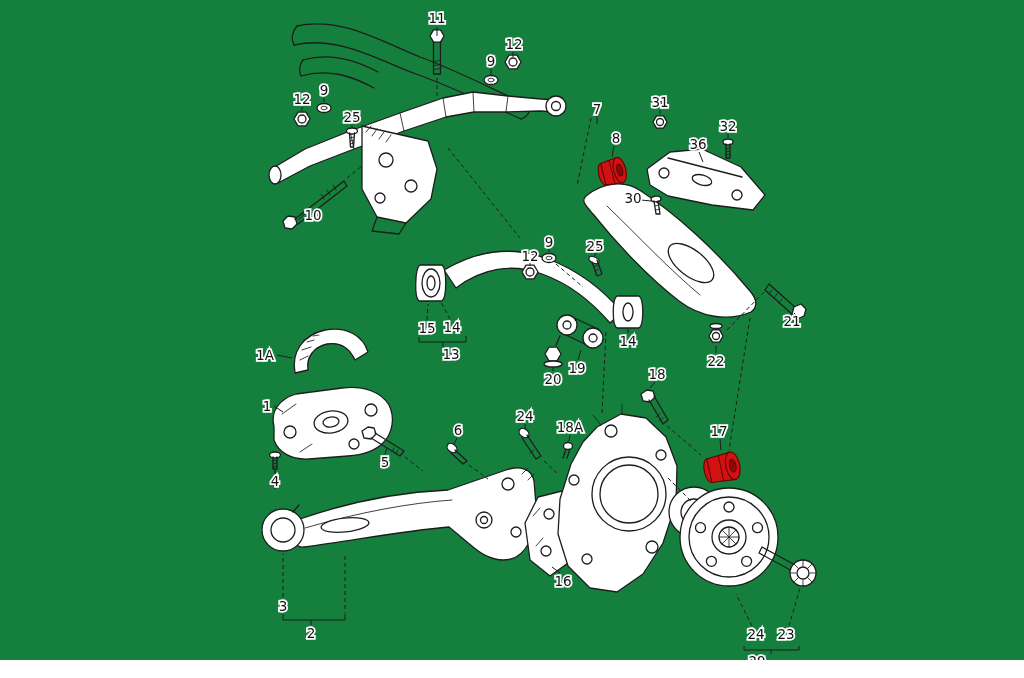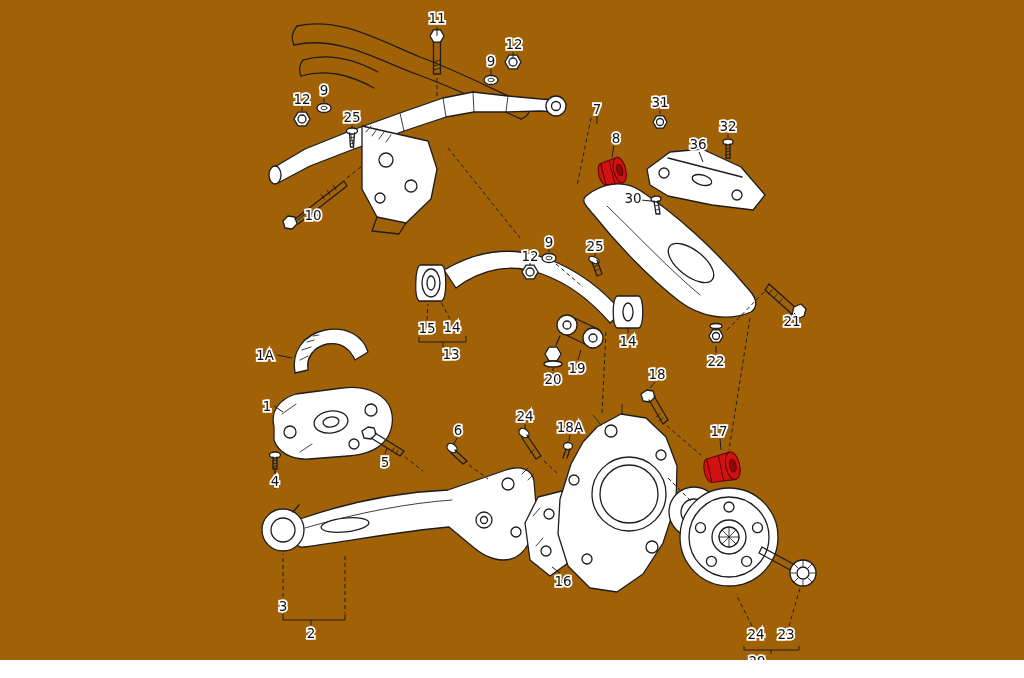--- a/index.html
+++ b/index.html
@@ -1,16 +1,16 @@
 <!DOCTYPE html>
 <html><head>
 <meta charset="utf-8">
 <style>
   html,body{margin:0;padding:0;background:#ffffff;}
-  .canvas{position:relative;width:1024px;height:660px;background:#a16207;overflow:hidden;
+  .canvas{position:relative;width:1024px;height:660px;background:#15803d;overflow:hidden;
           font-family:"DejaVu Sans",sans-serif;}
   svg{display:block}
   .ln{fill:none;stroke:#1d1d1d;stroke-width:1.3;stroke-linecap:round;stroke-linejoin:round;}
   .fw{fill:#ffffff;stroke:#1d1d1d;stroke-width:1.3;stroke-linejoin:round;}
   .thin{stroke-width:.85;}
   .red{fill:#d21212;stroke:#5e0404;stroke-width:1.1;}
   .red2{fill:#8f0808;stroke:#5e0404;stroke-width:1;}
   .redline{fill:none;stroke:#5e0404;stroke-width:.9;}
   .part-label{font:13.5px "DejaVu Sans",sans-serif;fill:#111;paint-order:stroke;stroke:#ffffff;stroke-width:3.5px;}
 </style>

